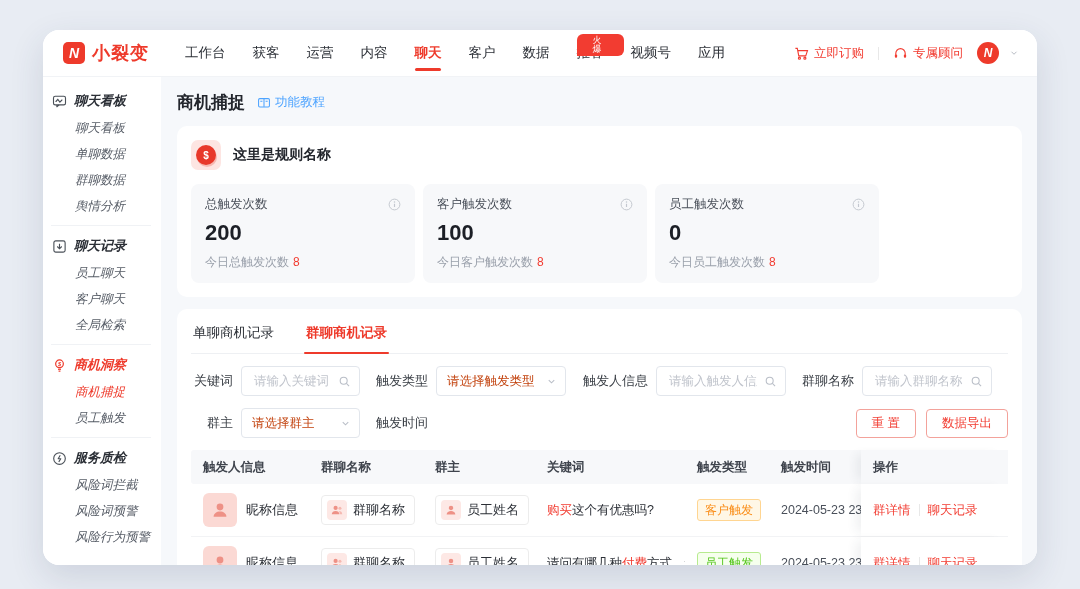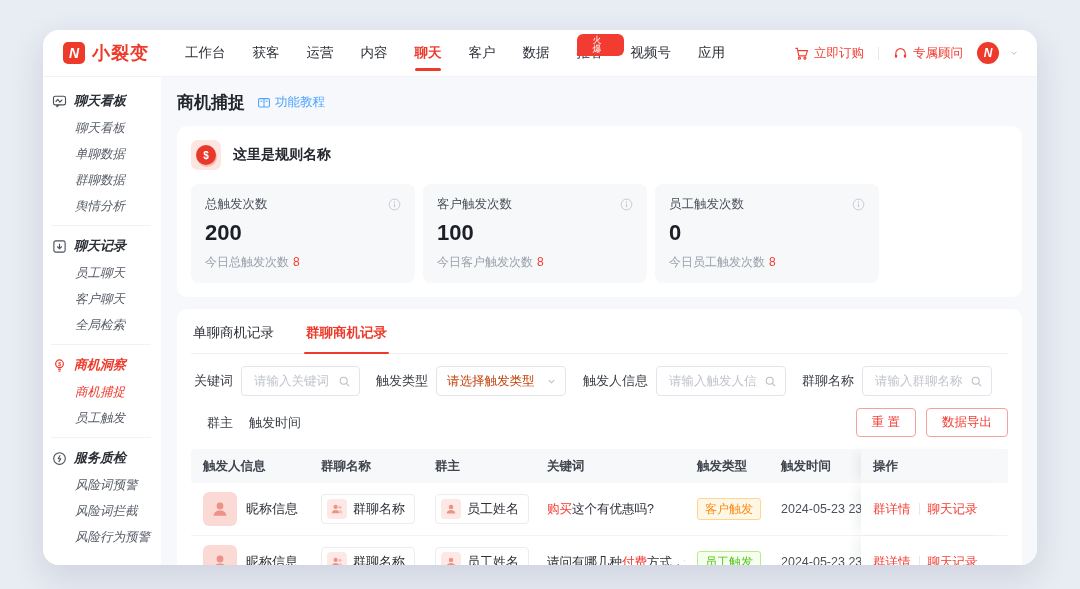--- a/index.html
+++ b/index.html
@@ -236,22 +236,22 @@
     <div class="ghead">
       <span class="gicon">
               <svg viewBox="0 0 16 16" fill="none" stroke="#4a5058" stroke-width="1.2">
                 <circle cx="8" cy="8" r="6.2"></circle>
                 <polyline points="8.8,4.6 6.6,8.2 9.4,8.2 7.2,11.6" stroke-linejoin="round"></polyline>
               </svg>
             </span>
       <span class="glabel">服务质检</span>
     </div>
     <div class="gitems">
+            <div class="sitem">风险词拦截</div>
             <div class="sitem">风险词预警</div>
-            <div class="sitem">风险词拦截</div>
             <div class="sitem">风险行为预警</div>
           </div>
 
   </div>
       </div>
 
     <div class="main">
       <div class="page-head">
         <span class="page-title">商机捕捉</span>
         <a class="tutorial">
@@ -376,20 +376,28 @@
                     <line x1="10.4" y1="10.4" x2="13.6" y2="13.6"></line>
                   </svg>
                 </span>
             </div>
           </div>
         </div>
 
         <div class="frow">
           <div class="fgroup">
             <span class="flabel w42">群主</span>
+            <div class="fctl c145">
+              <span class="ph">请选择群主</span>
+              <span class="fic">
+                  <svg width="11" height="11" viewBox="0 0 16 16" fill="none" stroke="currentColor" stroke-width="1.5">
+                    <polyline points="4,6 8,10 12,6"></polyline>
+                  </svg>
+                </span>
+            </div>
           </div>
           <div class="fgroup">
             <span class="flabel w56">触发时间</span>
           </div>
           <div class="btns">
             <button class="btn-outline">重 置</button>
             <button class="btn-outline">数据导出</button>
           </div>
         </div>
 

